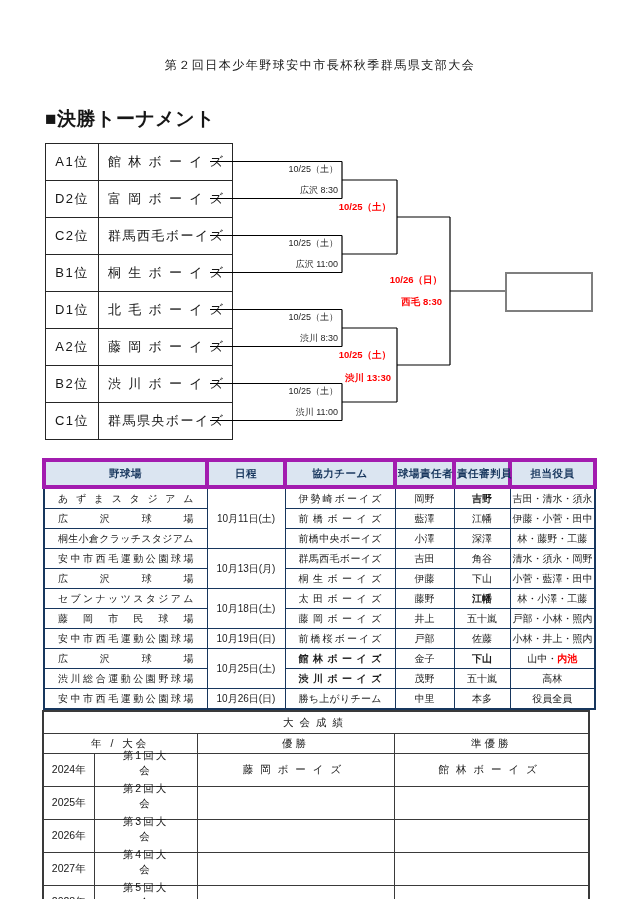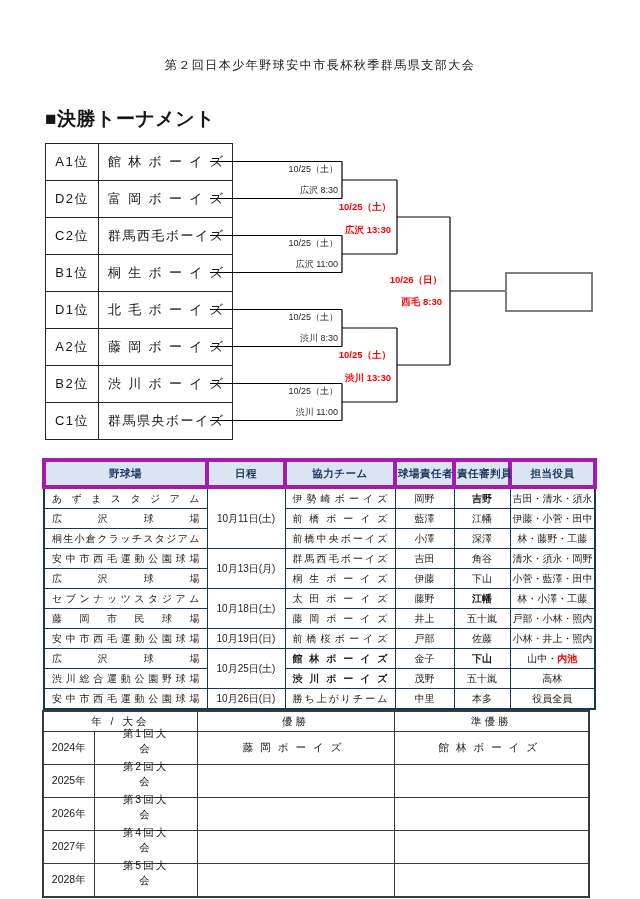--- a/index.html
+++ b/index.html
@@ -51,21 +51,21 @@
   .sched th {
     height:21px; background:#dbe5f1; color:#17365d;
     border:4px solid #a21caf; font-size:10.5px; font-weight:bold;
     letter-spacing:0.5px; white-space:nowrap;
   }
   .sched td {
     height:19px; border:1px solid #17365d; font-size:10px; color:#1a1a1a;
     text-align:center; white-space:nowrap; padding:0 2px;
   }
   .sched td.stadium, .sched td.team {
-    text-align:justify; text-align-last:justify; padding:0 7px;margin-left:48px;
+    text-align:justify; text-align-last:justify; padding:0 13px;margin-left:48px;
   }
   .red { color:#ff0000; font-weight:bold; }
 
   
   .results {
     position:absolute; left:42px; top:710px; width:546px;
     border:2px solid #3a3a3a;
   }
   .results td {
     border:1px solid #3a3a3a; height:17px; font-size:10.5px; color:#161616;
@@ -148,21 +148,20 @@
   <span>10/25（土）</span>
   <span>渋川 8:30</span>
 </div>
 <div class="ann ann-black" style="left:238px; top:381px;">
   <span>10/25（土）</span>
   <span>渋川 11:00</span>
 </div>
 
 <div class="ann ann-red" style="left:281px; top:195px;">
   <span>10/25（土）</span>
-  <span>広沢 13:30</span>
 </div>
 <div class="ann ann-red" style="left:281px; top:343px;">
   <span>10/25（土）</span>
   <span>渋川 13:30</span>
 </div>
 
 <div class="ann ann-final" style="left:334px; top:269px;">
   <span>10/26（日）</span>
   <span>西毛 8:30</span>
 </div>
@@ -274,20 +273,23 @@
   </table>
 
 <table class="results">
   <colgroup>
     <col style="width:51px">
       <col style="width:103px">
       <col style="width:197px">
       <col style="width:195px">
   </colgroup>
   <tbody>
+      <tr>
+    <td class="tbl-title" colspan="4">大会成績</td>
+  </tr>
   <tr>
     <td class="hdr" colspan="2">年 / 大会</td>
     <td class="hdr">優勝</td>
     <td class="hdr">準優勝</td>
   </tr>
   <tr>
     <td>2024年</td>
     <td class="edition-cell"><span class="edition">第1回大会</span></td>
     <td class="winner-cell">藤岡ボーイズ</td>
     <td class="winner-cell">館林ボーイズ</td>

